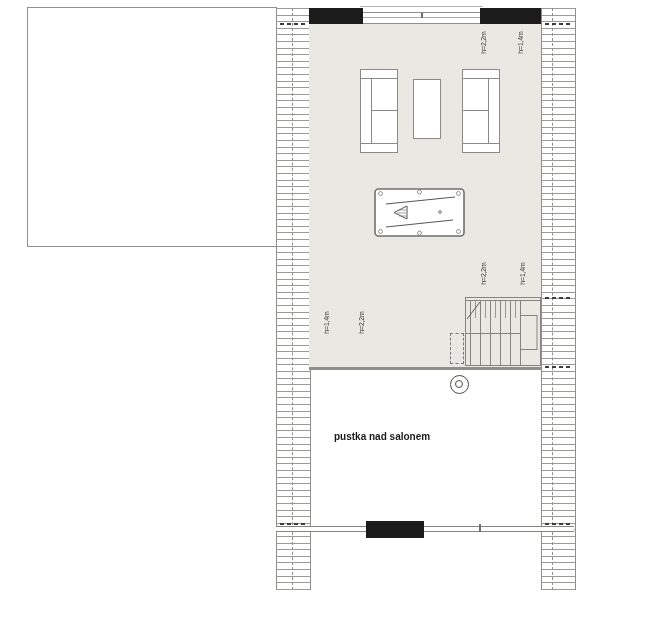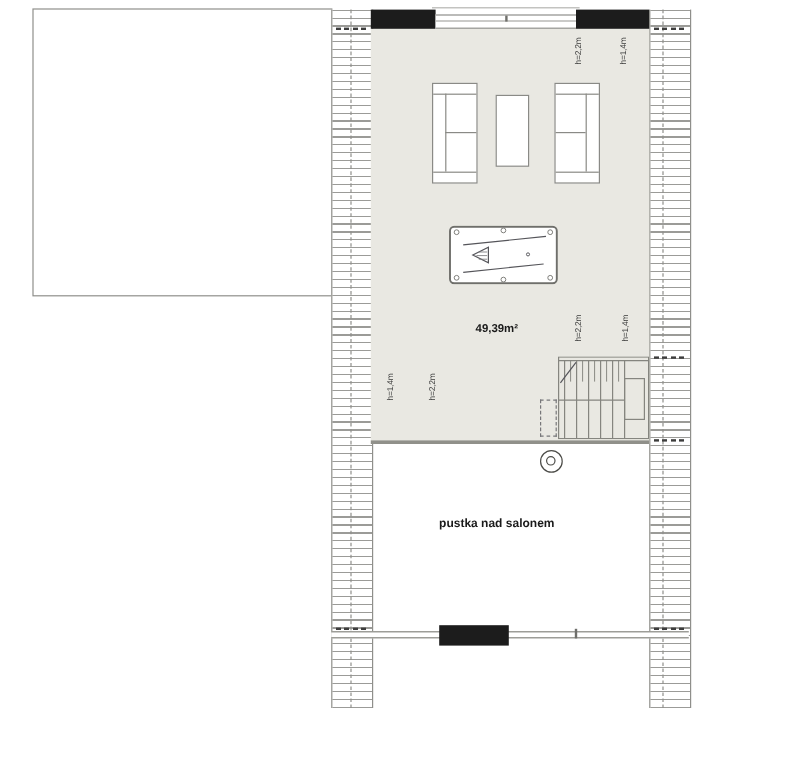--- a/index.html
+++ b/index.html
@@ -26,21 +26,21 @@
   .window-band{background:#ffffff;border-top:1px solid #8f8f8b;border-bottom:1px solid #8f8f8b;}
   .window-line{position:absolute;left:0;right:0;height:1px;background:#a8a8a4;}
   .window-tick{position:absolute;width:1.5px;background:#6f6f6b;}
   .thin-line{background:#b5b5b1;}
   
   .furn{background:#ffffff;border:1px solid #8a8a86;}
   .furn-line-h{position:absolute;height:1px;background:#8a8a86;}
   .furn-line-v{position:absolute;width:1px;background:#8a8a86;}
   
   .area-text{font-size:9.5px;font-weight:bold;line-height:12.5px;text-align:center;letter-spacing:0;}
-  .void-text{font-size:10px;font-weight:bold;text-align:center;}
+  .void-text{font-size:10px;font-weight:bold;text-align:left;}
   .h-label{
     font-size:7px;color:#3a3a3a;width:34px;height:9px;line-height:9px;text-align:center;
     transform:rotate(-90deg);letter-spacing:-0.2px;
   }
   
   .bottom-wall{background:#ffffff;border-top:1px solid #86867f;border-bottom:1px solid #86867f;}
   
   .dashed-rect{border:1px dashed #77777a;background:transparent;}
   
   .circle-outer{width:17px;height:17px;border:1.5px solid #4c4c48;border-radius:50%;background:#fff;}
@@ -141,21 +141,20 @@
   <div class="abs window-tick" style="left:479px;top:524px;height:8px;"></div>
 
   <div class="abs strip-tick" style="left:280px;top:23px;width:25px;"></div>
   <div class="abs strip-tick" style="left:280px;top:523px;width:25px;"></div>
   <div class="abs strip-tick" style="left:545px;top:23px;width:25px;"></div>
   <div class="abs strip-tick" style="left:545px;top:297px;width:25px;"></div>
   <div class="abs strip-tick" style="left:545px;top:366px;width:25px;"></div>
   <div class="abs strip-tick" style="left:545px;top:523px;width:25px;"></div>
 
   <div class="abs area-text" style="left:344px;top:269px;width:140px;">
-    <div>49,39m²</div>
   </div>
 
   <div class="abs void-text" style="left:334px;top:431px;width:160px;">pustka nad salonem</div>
 
   <div class="abs h-label" style="left:466px;top:38px;">h=2,2m</div>
   <div class="abs h-label" style="left:503px;top:38px;">h=1,4m</div>
   <div class="abs h-label" style="left:466px;top:269px;">h=2,2m</div>
   <div class="abs h-label" style="left:505px;top:269px;">h=1,4m</div>
   <div class="abs h-label" style="left:309px;top:318px;">h=1,4m</div>
   <div class="abs h-label" style="left:344px;top:318px;">h=2,2m</div>

